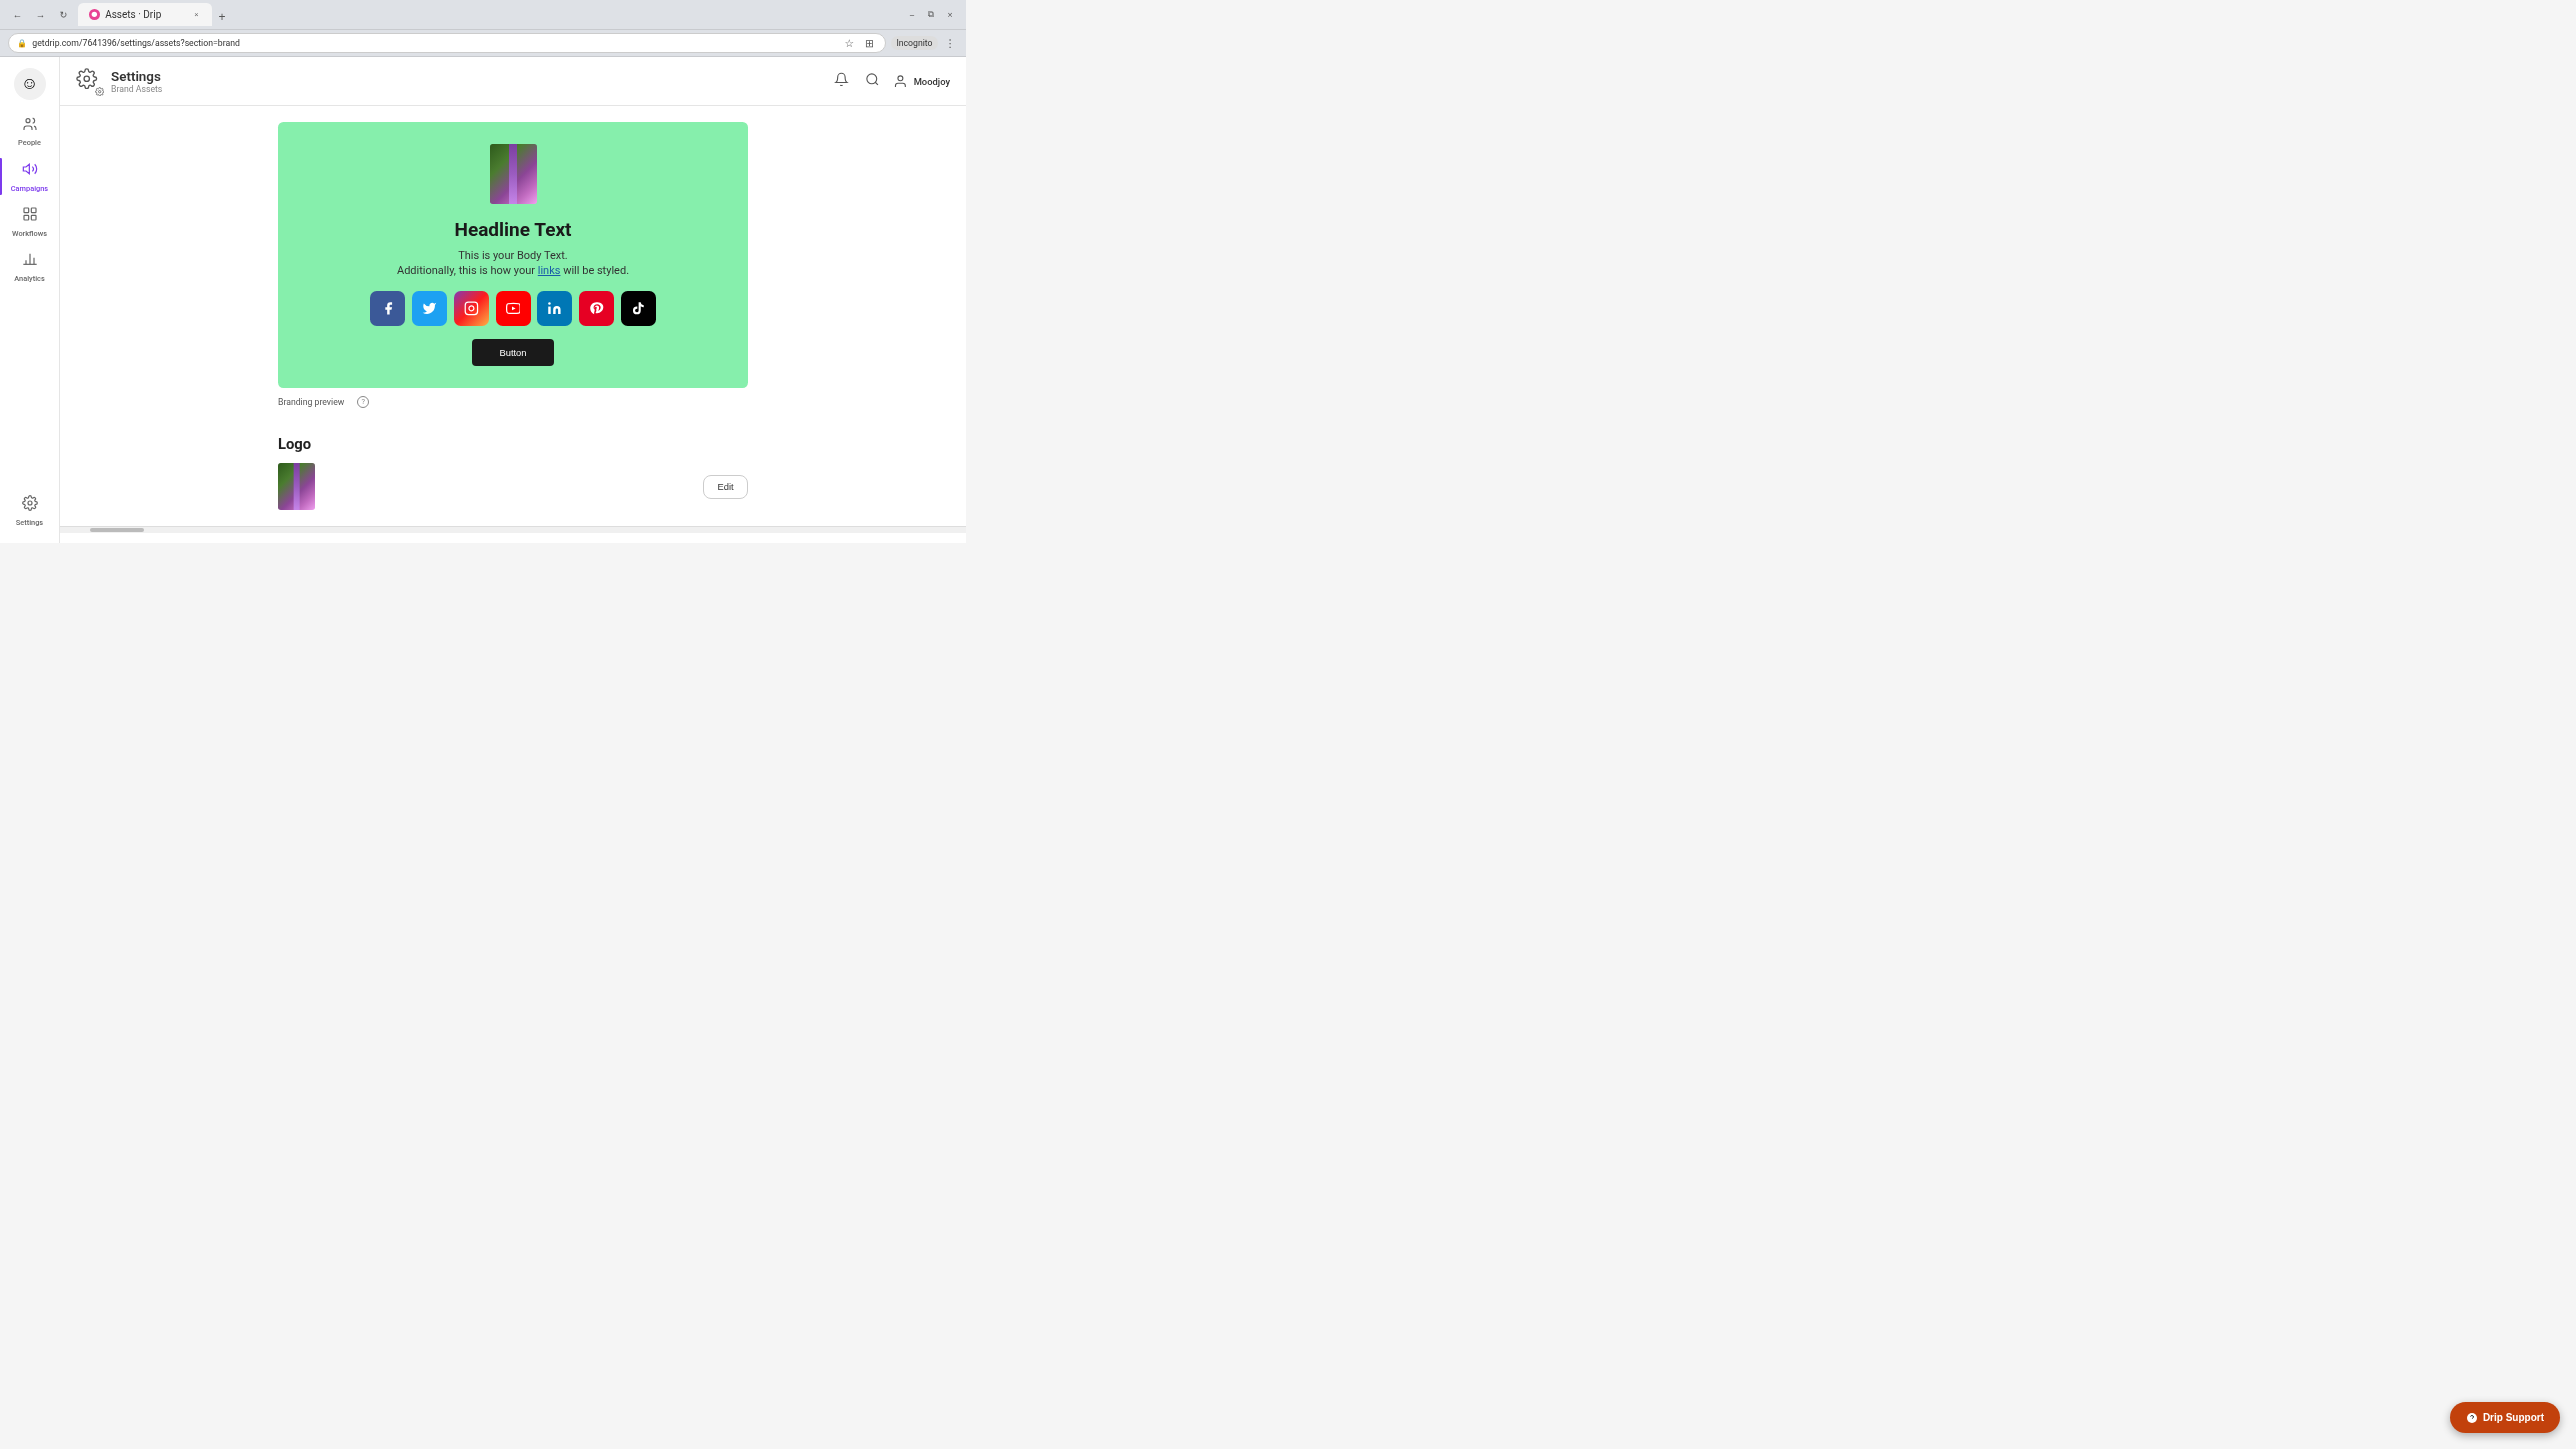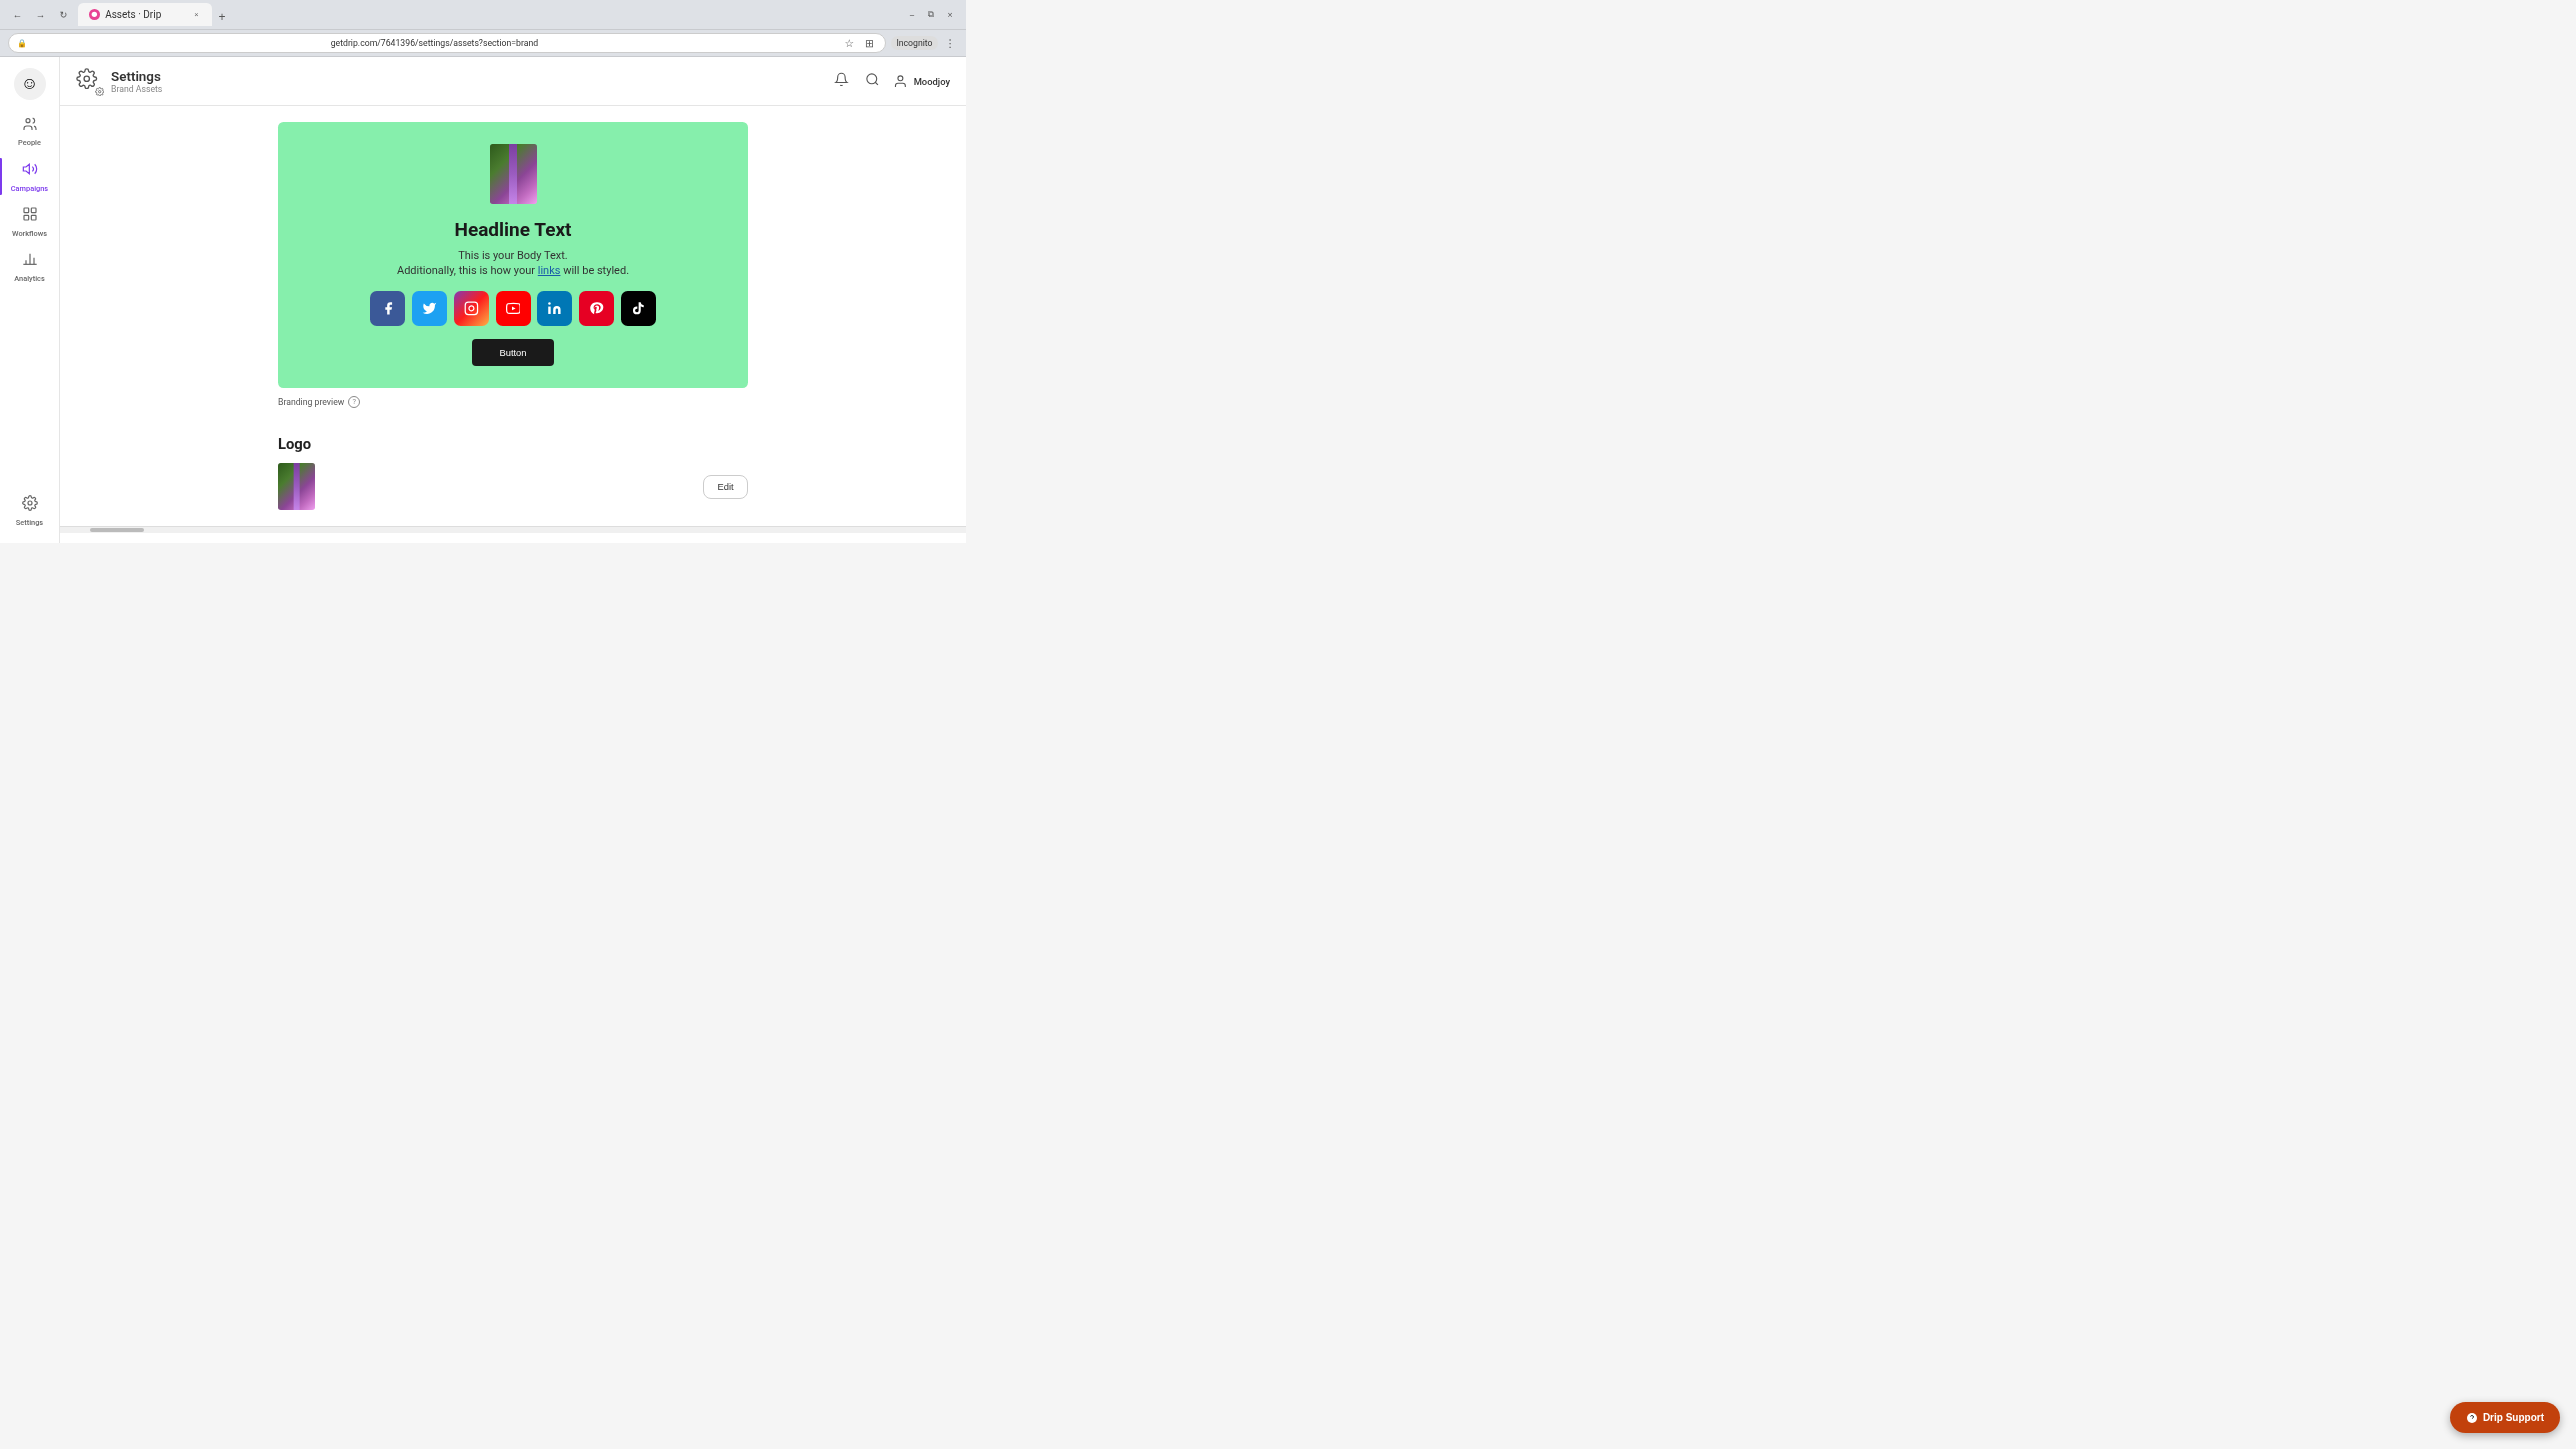--- a/index.html
+++ b/index.html
@@ -134,21 +134,20 @@
       border: 0.7px solid #ccc;
     }
     .url-lock {
       font-size: 8px;
       color: #555;
     }
     .url-text {
       font-size: 8.7px;
       color: #333;
       flex: 1;
-      text-align: center;
     }
     .url-actions {
       display: flex;
       align-items: center;
       gap: 4px;
     }
     .url-action-btn {
       background: transparent;
       border: none;
       cursor: pointer;
@@ -377,21 +376,21 @@
       padding: 8px 27px;
       border-radius: 4px;
       font-size: 9.4px;
       cursor: pointer;
     }
 
     
     .branding-label {
       display: flex;
       align-items: center;
-      gap: 4px;
+      gap: 13px;
       max-width: 470px;
       margin: 8px auto 0;
       font-size: 8.7px;
       color: #555;
     }
     .help-icon {
       width: 12px;
       height: 12px;
       border-radius: 50%;
       border: 0.7px solid #888;

